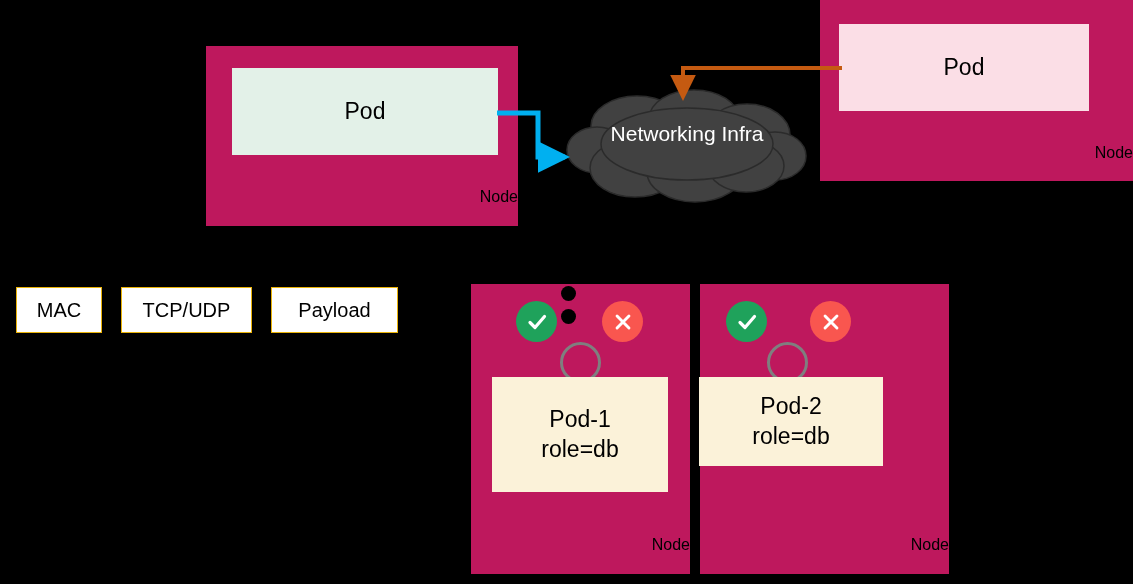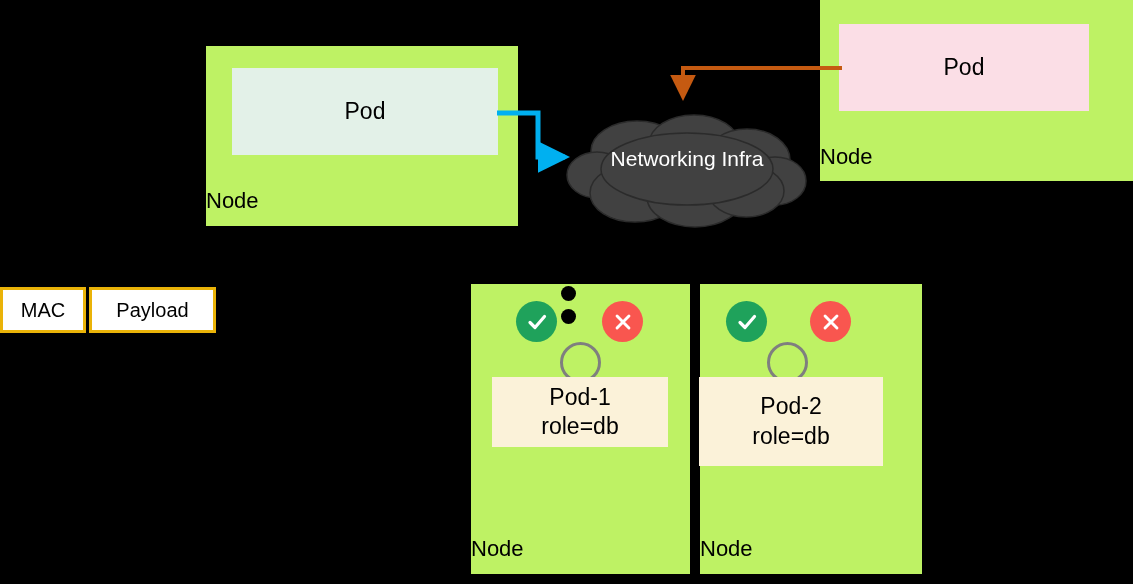--- a/index.html
+++ b/index.html
@@ -10,30 +10,30 @@
   #canvas {
     position: relative;
     width: 1133px;
     height: 584px;
     background: #000000;
     overflow: hidden;
     font-family: "Liberation Sans", sans-serif;
   }
   .node {
     position: absolute;
-    background: #bef264;
+    background: #be185d;
     box-sizing: border-box;
   }
   .node-label {
     position: absolute;
     left: 0;
     right: 0;
-    text-align: left;
+    text-align: right;
     color: #000000;
-    font-size: 22px;
+    font-size: 16px;
     font-family: "Liberation Sans", sans-serif;
     white-space: nowrap;
   }
   .podbox {
     position: absolute;
     box-sizing: border-box;
     display: flex;
     flex-direction: column;
     align-items: center;
     justify-content: center;
@@ -47,34 +47,35 @@
   .pod-pink  { background: #FBDEE6; }
   .pod-cream { background: #FBF2D9; }
 
   
   .pkt-table {
     position: absolute;
     display: flex;
   }
   .pkt-cell {
     background: #FFFFFF;
-    border: 3px solid #eab308;
+    border: 1px solid #eab308;
     box-sizing: border-box;
     height: 46px;
     display: flex;
     align-items: center;
     justify-content: center;
     color: #000000;
     font-size: 20px;
     margin-right: 3px;
+    margin-left: 16px;
   }
   .pkt-cell:last-child { margin-right: 0; }
 
   
-  #cloud-wrap { position: absolute; left: 563px; top: 113px; width: 248px; height: 120px; }
+  #cloud-wrap { position: absolute; left: 563px; top: 88px; width: 248px; height: 120px; }
   .cloud-text {
     position: absolute;
     left: 0; right: 0; top: 32px;
     text-align: center;
     color: #FFFFFF;
     font-size: 21px;
     line-height: 1.3;
     pointer-events: none;
   }
 
@@ -166,20 +167,21 @@
 
     <path d="M842,68 L683,68 L683,97" fill="none" stroke="#C55A11" stroke-width="4" marker-end="url(#ah-orange)"></path>
 
     <path d="M580,276 L580,337" fill="none" stroke="#000000" stroke-width="4" marker-end="url(#ah-black)"></path>
 
     <path d="M787,276 L787,337" fill="none" stroke="#000000" stroke-width="4" marker-end="url(#ah-black)"></path>
   </svg>
 
   <div class="pkt-table" style="left:0px; top:287px;">
     <div class="pkt-cell" style="width:86px;">MAC</div>
+    <div class="pkt-cell" style="width:131px;">TCP/UDP</div>
     <div class="pkt-cell" style="width:127px;">Payload</div>
   </div>
 
   <div class="node" style="left:471px; top:284px; width:219px; height:290px;">
 
     <div class="dot" style="left:90px; top:2px;"></div>
     <div class="dot" style="left:90px; top:25px;"></div>
 
     <div class="badge badge-ok" style="left:45px; top:17px;">
       <svg width="24" height="24" viewBox="0 0 24 24">
@@ -188,29 +190,29 @@
     </div>
 
     <div class="badge badge-no" style="left:131px; top:17px;">
       <svg width="22" height="22" viewBox="0 0 24 24">
         <path d="M5.5 5.5 L18.5 18.5 M18.5 5.5 L5.5 18.5" fill="none" stroke="#ffffff" stroke-width="3.2" stroke-linecap="round"></path>
       </svg>
     </div>
 
     <div class="ring" style="left:89px; top:58px;"></div>
 
-    <div class="podbox pod-cream" style="left:21px; top:93px; width:176px; height:70px;">
+    <div class="podbox pod-cream" style="left:21px; top:93px; width:176px; height:115px;">
       <span class="ln">Pod-1</span>
       <span class="ln">role=db</span>
     </div>
 
     <div class="node-label" style="top:252px;">Node</div>
   </div>
 
-  <div class="node" style="left:700px; top:284px; width:222px; height:290px;">
+  <div class="node" style="left:700px; top:284px; width:249px; height:290px;">
 
     <div class="badge badge-ok" style="left:26px; top:17px;">
       <svg width="24" height="24" viewBox="0 0 24 24">
         <path d="M5 12.5 L10 17.5 L19.5 6.5" fill="none" stroke="#ffffff" stroke-width="3.2" stroke-linecap="round" stroke-linejoin="round"></path>
       </svg>
     </div>
 
     <div class="badge badge-no" style="left:110px; top:17px;">
       <svg width="22" height="22" viewBox="0 0 24 24">
         <path d="M5.5 5.5 L18.5 18.5 M18.5 5.5 L5.5 18.5" fill="none" stroke="#ffffff" stroke-width="3.2" stroke-linecap="round"></path>

